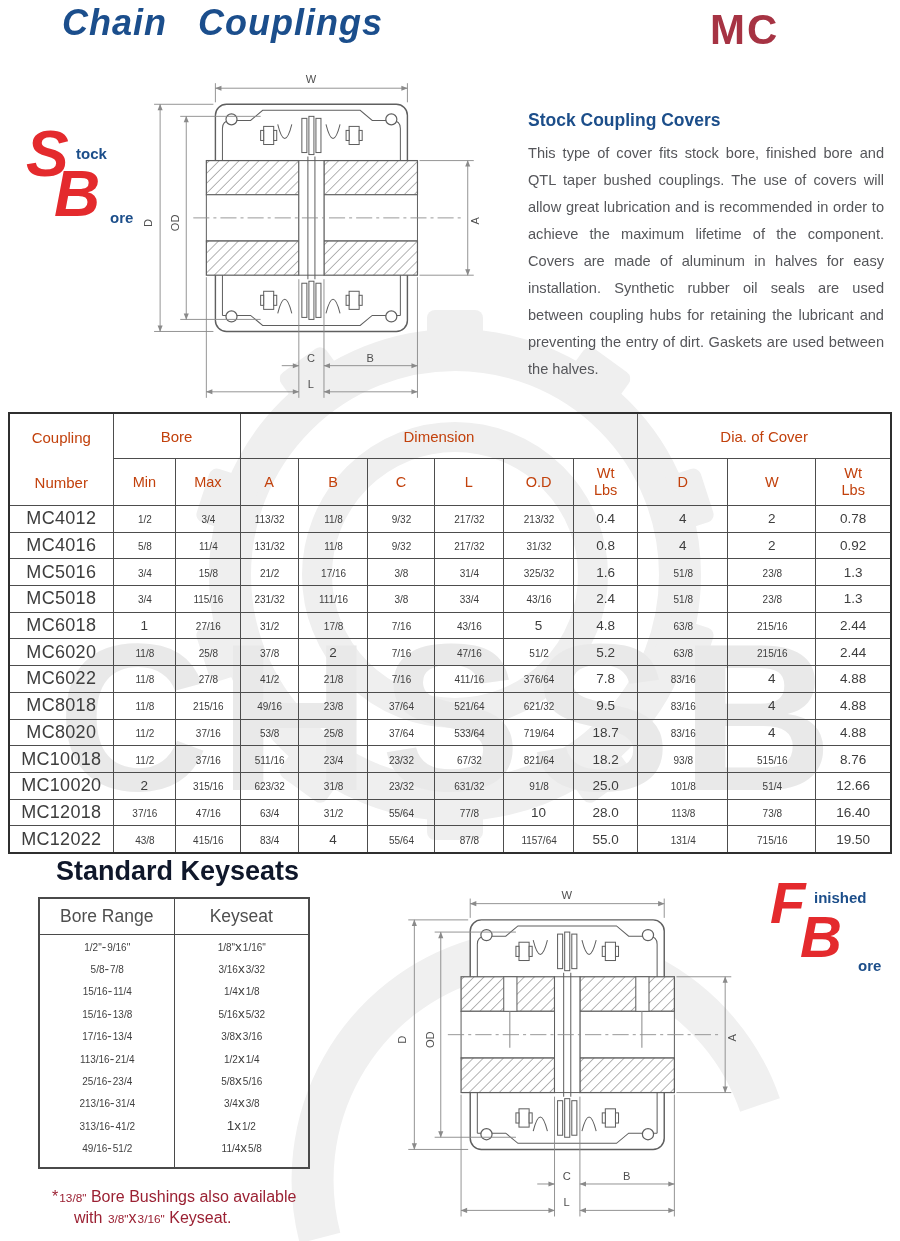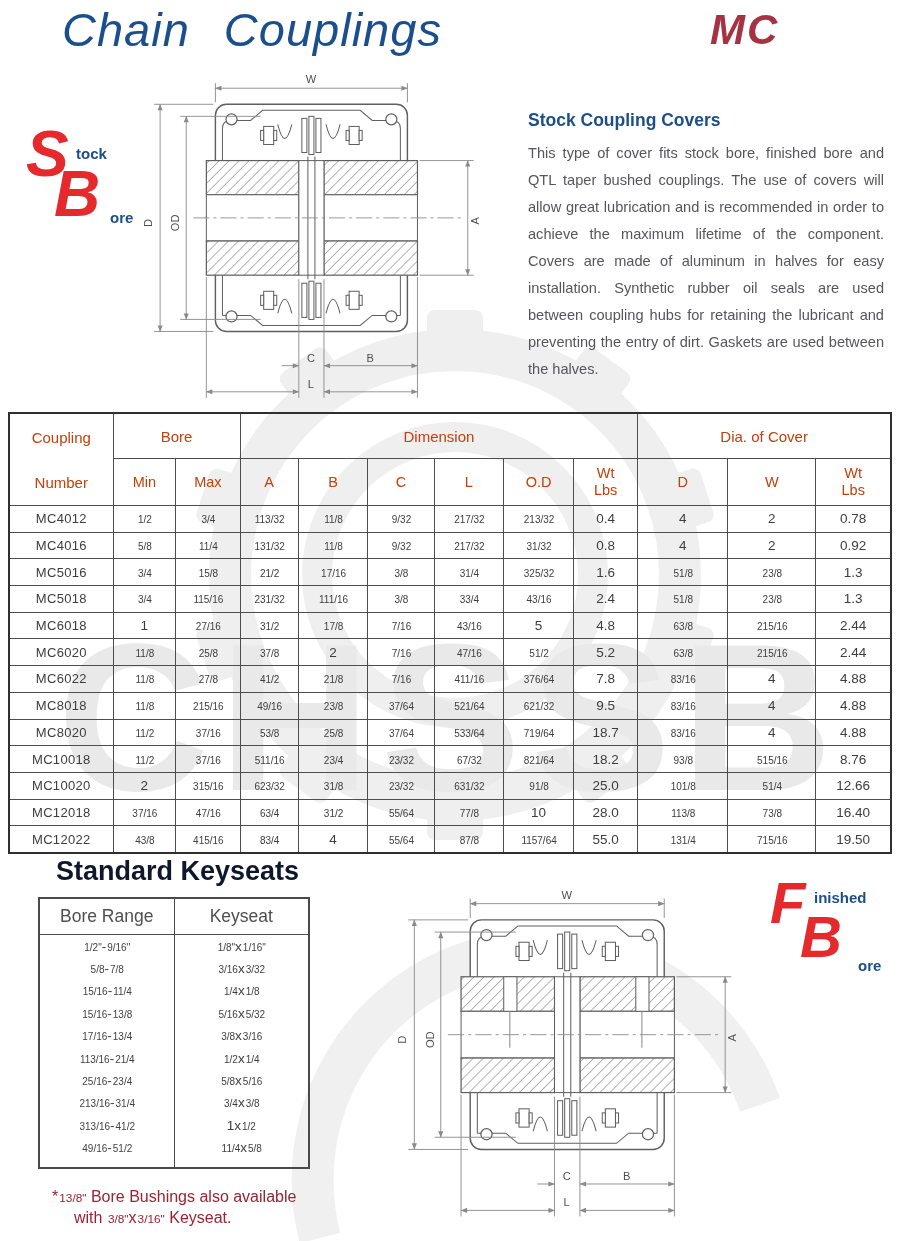--- a/index.html
+++ b/index.html
@@ -2,23 +2,23 @@
 <html><head>
 <meta charset="utf-8">
 <style>
   html,body{margin:0;padding:0;background:#fff;}
   .page{position:relative;width:900px;height:1241px;background:#ffffff;overflow:hidden;
         font-family:"Liberation Sans",sans-serif;}
   .layer{position:absolute;z-index:1;}
   
   #watermark{position:absolute;left:0;top:0;z-index:0;pointer-events:none;}
   
-  #page-title{left:62px;top:2px;font-size:47px;font-weight:normal;font-style:italic;
+  #page-title{left:62px;top:2px;font-size:36px;font-weight:bold;font-style:italic;
               color:#1b4e8c;letter-spacing:1px;word-spacing:20px;white-space:nowrap;}
-  #series-code{left:710px;top:6px;font-size:42px;font-weight:bold;font-style:italic;
+  #series-code{left:710px;top:6px;font-size:42px;font-weight:bold;
                color:#a63343;letter-spacing:2px;}
   
   .logo{width:140px;height:125px;}
   .logo span{position:absolute;line-height:1;font-weight:bold;}
   .logo .big{font-size:64px;font-style:italic;color:#e42a2d;}
   .logo .sm{font-size:15px;color:#1c4e8a;}
   #sb-logo{left:24px;top:122px;}
   #sb-s{left:2px;top:0;} #sb-tock{left:52px;top:24px;}
   #sb-b{left:30px;top:40px;} #sb-ore{left:86px;top:88px;}
   #fb-logo{left:770px;top:874px;}
@@ -37,21 +37,21 @@
   #main-table{left:8px;top:412px;width:884px;border-collapse:collapse;
               border:2px solid #2f2f2f;background:transparent;table-layout:fixed;}
   #main-table th,#main-table td{border:1px solid #4d4d4d;text-align:center;
               vertical-align:middle;padding:0;color:#3d3d3d;background:transparent;}
   #main-table thead th{font-weight:normal;color:#c2410c;}
   #main-table tr.grp th{height:44px;font-size:15px;}
   #main-table tr.sub th{height:46px;font-size:14.5px;white-space:pre-line;line-height:1.15;}
   #main-table th.th-coupling{font-size:14.5px;}
   .coupling-head{display:flex;flex-direction:column;justify-content:space-around;height:90px;}
   #main-table tbody td{height:25.7px;font-size:13.5px;}
-  #main-table tbody td.cpl{font-size:13px;letter-spacing:0.3px;}
+  #main-table tbody td.cpl{font-size:18px;letter-spacing:0.3px;}
   .fr{font-size:0.74em;margin-left:1px;}
   
   #keyseats-title{left:56px;top:856px;font-size:27px;font-weight:bold;color:#0f172a;}
   #keyseat-table{left:38px;top:897px;width:272px;border-collapse:collapse;
                  border:2px solid #4a4a4a;background:transparent;table-layout:fixed;}
   #keyseat-table th{height:33px;font-size:17.5px;font-weight:normal;color:#4f4f4f;
                  border-bottom:1.5px solid #4a4a4a;background:transparent;}
   #keyseat-table td{height:22.4px;font-size:13.5px;color:#3f3f3f;text-align:center;
                  vertical-align:middle;padding:0;background:transparent;}
   #keyseat-table th:first-child,#keyseat-table td:first-child{border-right:1.5px solid #4a4a4a;}

